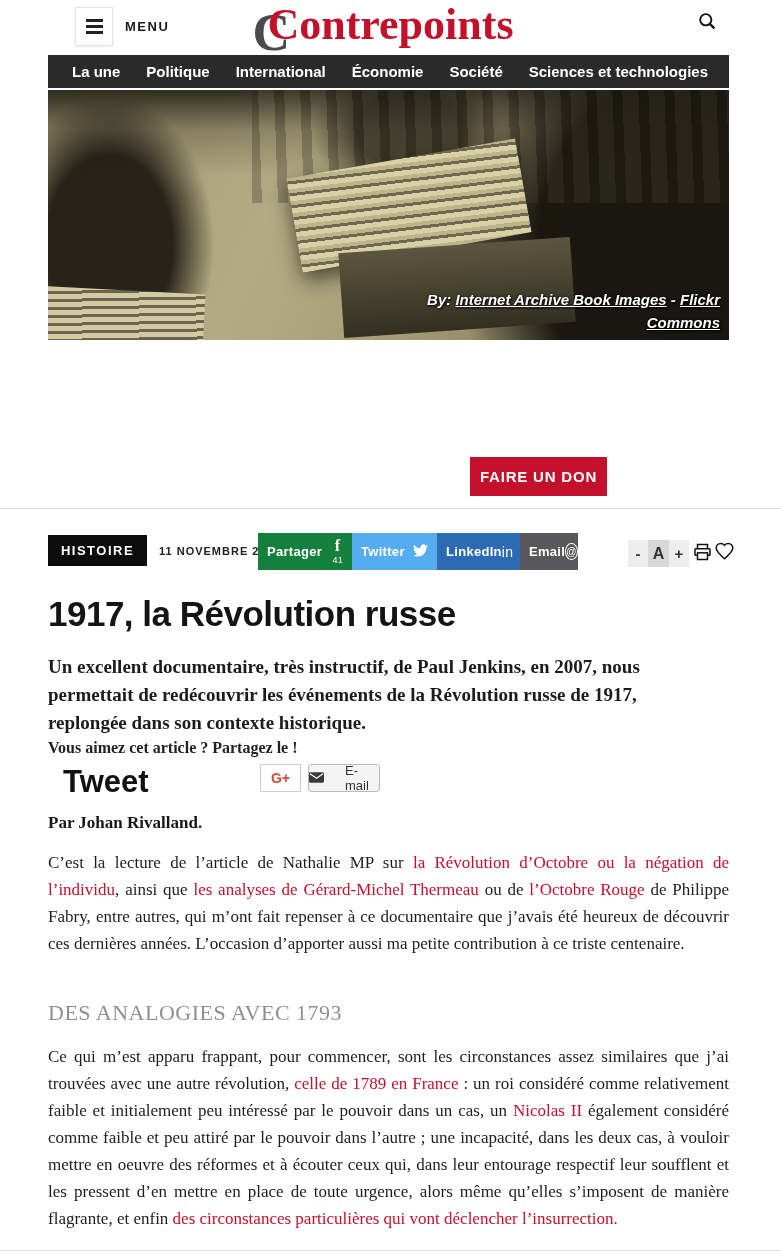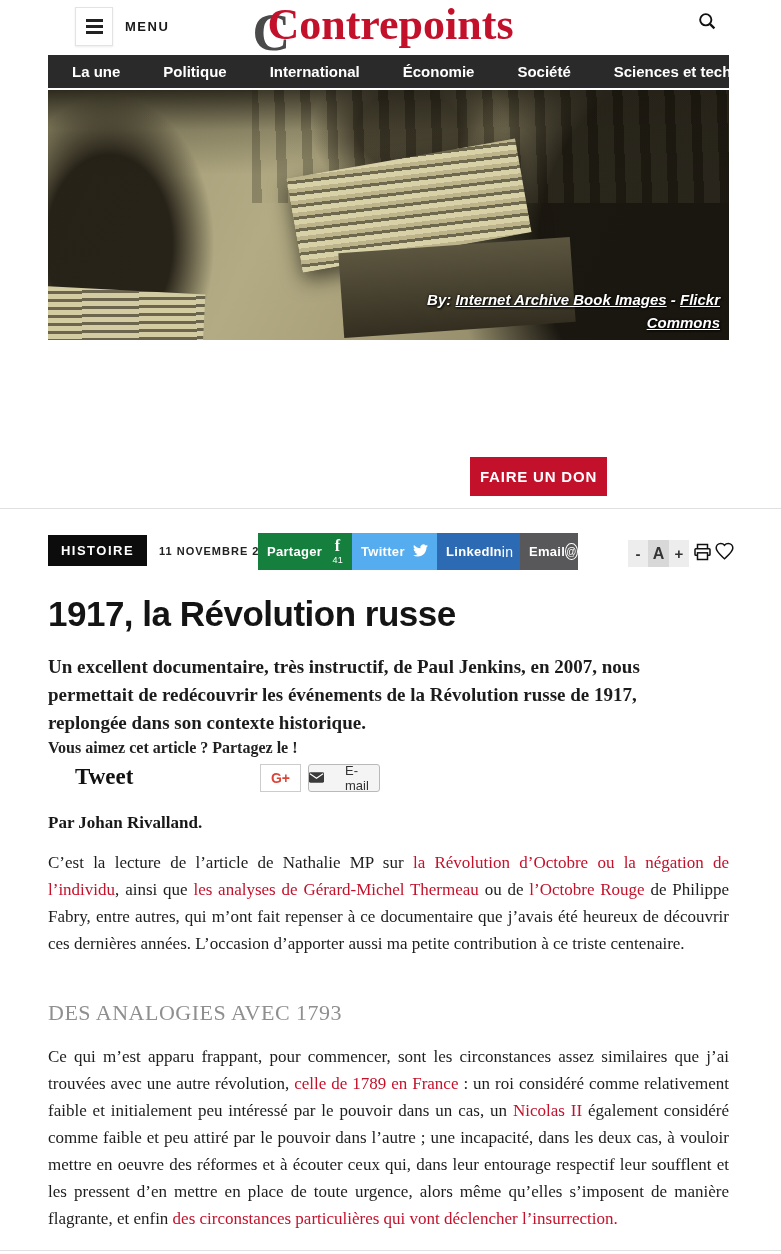--- a/index.html
+++ b/index.html
@@ -14,21 +14,21 @@
   .menu-box span{display:block;width:17px;height:3px;background:#222;}
   .menu-label{margin-left:12px;font-size:13px;font-weight:700;letter-spacing:1.5px;color:#1a1a1a;}
   .logo{position:absolute;left:50%;top:2px;transform:translateX(-50%);white-space:nowrap;
         font-family:"Liberation Serif",serif;font-weight:700;}
   .logo-ghost{position:absolute;left:-15px;top:5px;font-size:52px;color:#4a4a4a;z-index:0;line-height:1;}
   .logo-text{position:relative;z-index:1;font-size:44px;color:#c3112b;line-height:1.05;}
   .search-btn{position:absolute;right:64px;top:12px;cursor:pointer;}
 
   
   .main-nav{position:absolute;left:48px;top:55px;width:681px;height:33px;background:#2a2a2a;
-            display:flex;align-items:center;padding-left:11px;box-sizing:border-box;gap:17px;}
+            display:flex;align-items:center;padding-left:11px;box-sizing:border-box;}
   .main-nav a{color:#fff;font-size:15px;font-weight:700;text-decoration:none;padding:0 13px;white-space:nowrap;cursor:pointer;}
 
   
   .hero{position:absolute;left:48px;top:90px;width:681px;height:250px;overflow:hidden;
     background:
       radial-gradient(ellipse 140px 200px at 9% 62%, rgba(28,24,16,.92) 0 45%, rgba(28,24,16,0) 75%),
       radial-gradient(ellipse 300px 340px at 95% 62%, rgba(22,19,13,.96) 0 52%, rgba(22,19,13,0) 80%),
       linear-gradient(to bottom, rgba(26,23,15,.85) 0, rgba(26,23,15,.25) 16%, rgba(26,23,15,0) 34%),
       radial-gradient(ellipse 130px 100px at 53% 16%, rgba(30,26,17,.75) 0 40%, rgba(30,26,17,0) 75%),
       linear-gradient(115deg,#9d9671 0%,#b3ab84 35%,#a89f79 55%,#8d8666 75%,#6f684f 100%);}
@@ -79,22 +79,22 @@
   .icon-btn{position:absolute;cursor:pointer;}
   .print-btn{left:692px;top:9px;} .fav-btn{left:714px;top:8px;}
 
   
   .article-title{position:absolute;left:48px;top:594px;margin:0;width:681px;
       font-size:35px;font-weight:700;letter-spacing:-.5px;color:#141414;}
   .lead{position:absolute;left:48px;top:653px;width:658px;margin:0;
       font-family:"Liberation Serif",serif;font-size:19px;line-height:28px;font-weight:700;color:#1c1c1c;}
   .prompt{position:absolute;left:48px;top:739px;margin:0;
       font-family:"Liberation Serif",serif;font-size:16px;font-weight:700;color:#222;}
-  .tweet-label{position:absolute;left:75px;top:764px;font-family:Liberation Serif, serif;
-      font-size:23px;font-weight:700;color:#111;cursor:pointer;}
+  .tweet-label{position:absolute;left:63px;top:764px;font-family:Liberation Sans, sans-serif;
+      font-size:31px;font-weight:700;color:#111;cursor:pointer;}
   .gplus-btn{position:absolute;left:260px;top:764px;width:39px;height:26px;background:#fff;border:1px solid #ccc;
       display:flex;align-items:center;justify-content:center;font-size:14px;font-weight:700;color:#db4437;cursor:pointer;}
   .email2-btn{position:absolute;left:308px;top:764px;width:70px;height:26px;background:#f4f4f4;border:1px solid #b9b9b9;
       border-radius:3px;display:flex;align-items:center;justify-content:center;gap:21px;
       font-size:13px;color:#333;cursor:pointer;}
   .byline{position:absolute;left:48px;top:813px;margin:0;
       font-family:"Liberation Serif",serif;font-size:17px;font-weight:700;color:#171717;}
   .body-p{position:absolute;left:48px;width:681px;margin:0;text-align:justify;
       font-family:"Liberation Serif",serif;font-size:17px;line-height:27px;color:#1d1d1d;}
   .p1{top:849px;} .p2{top:1043px;}

